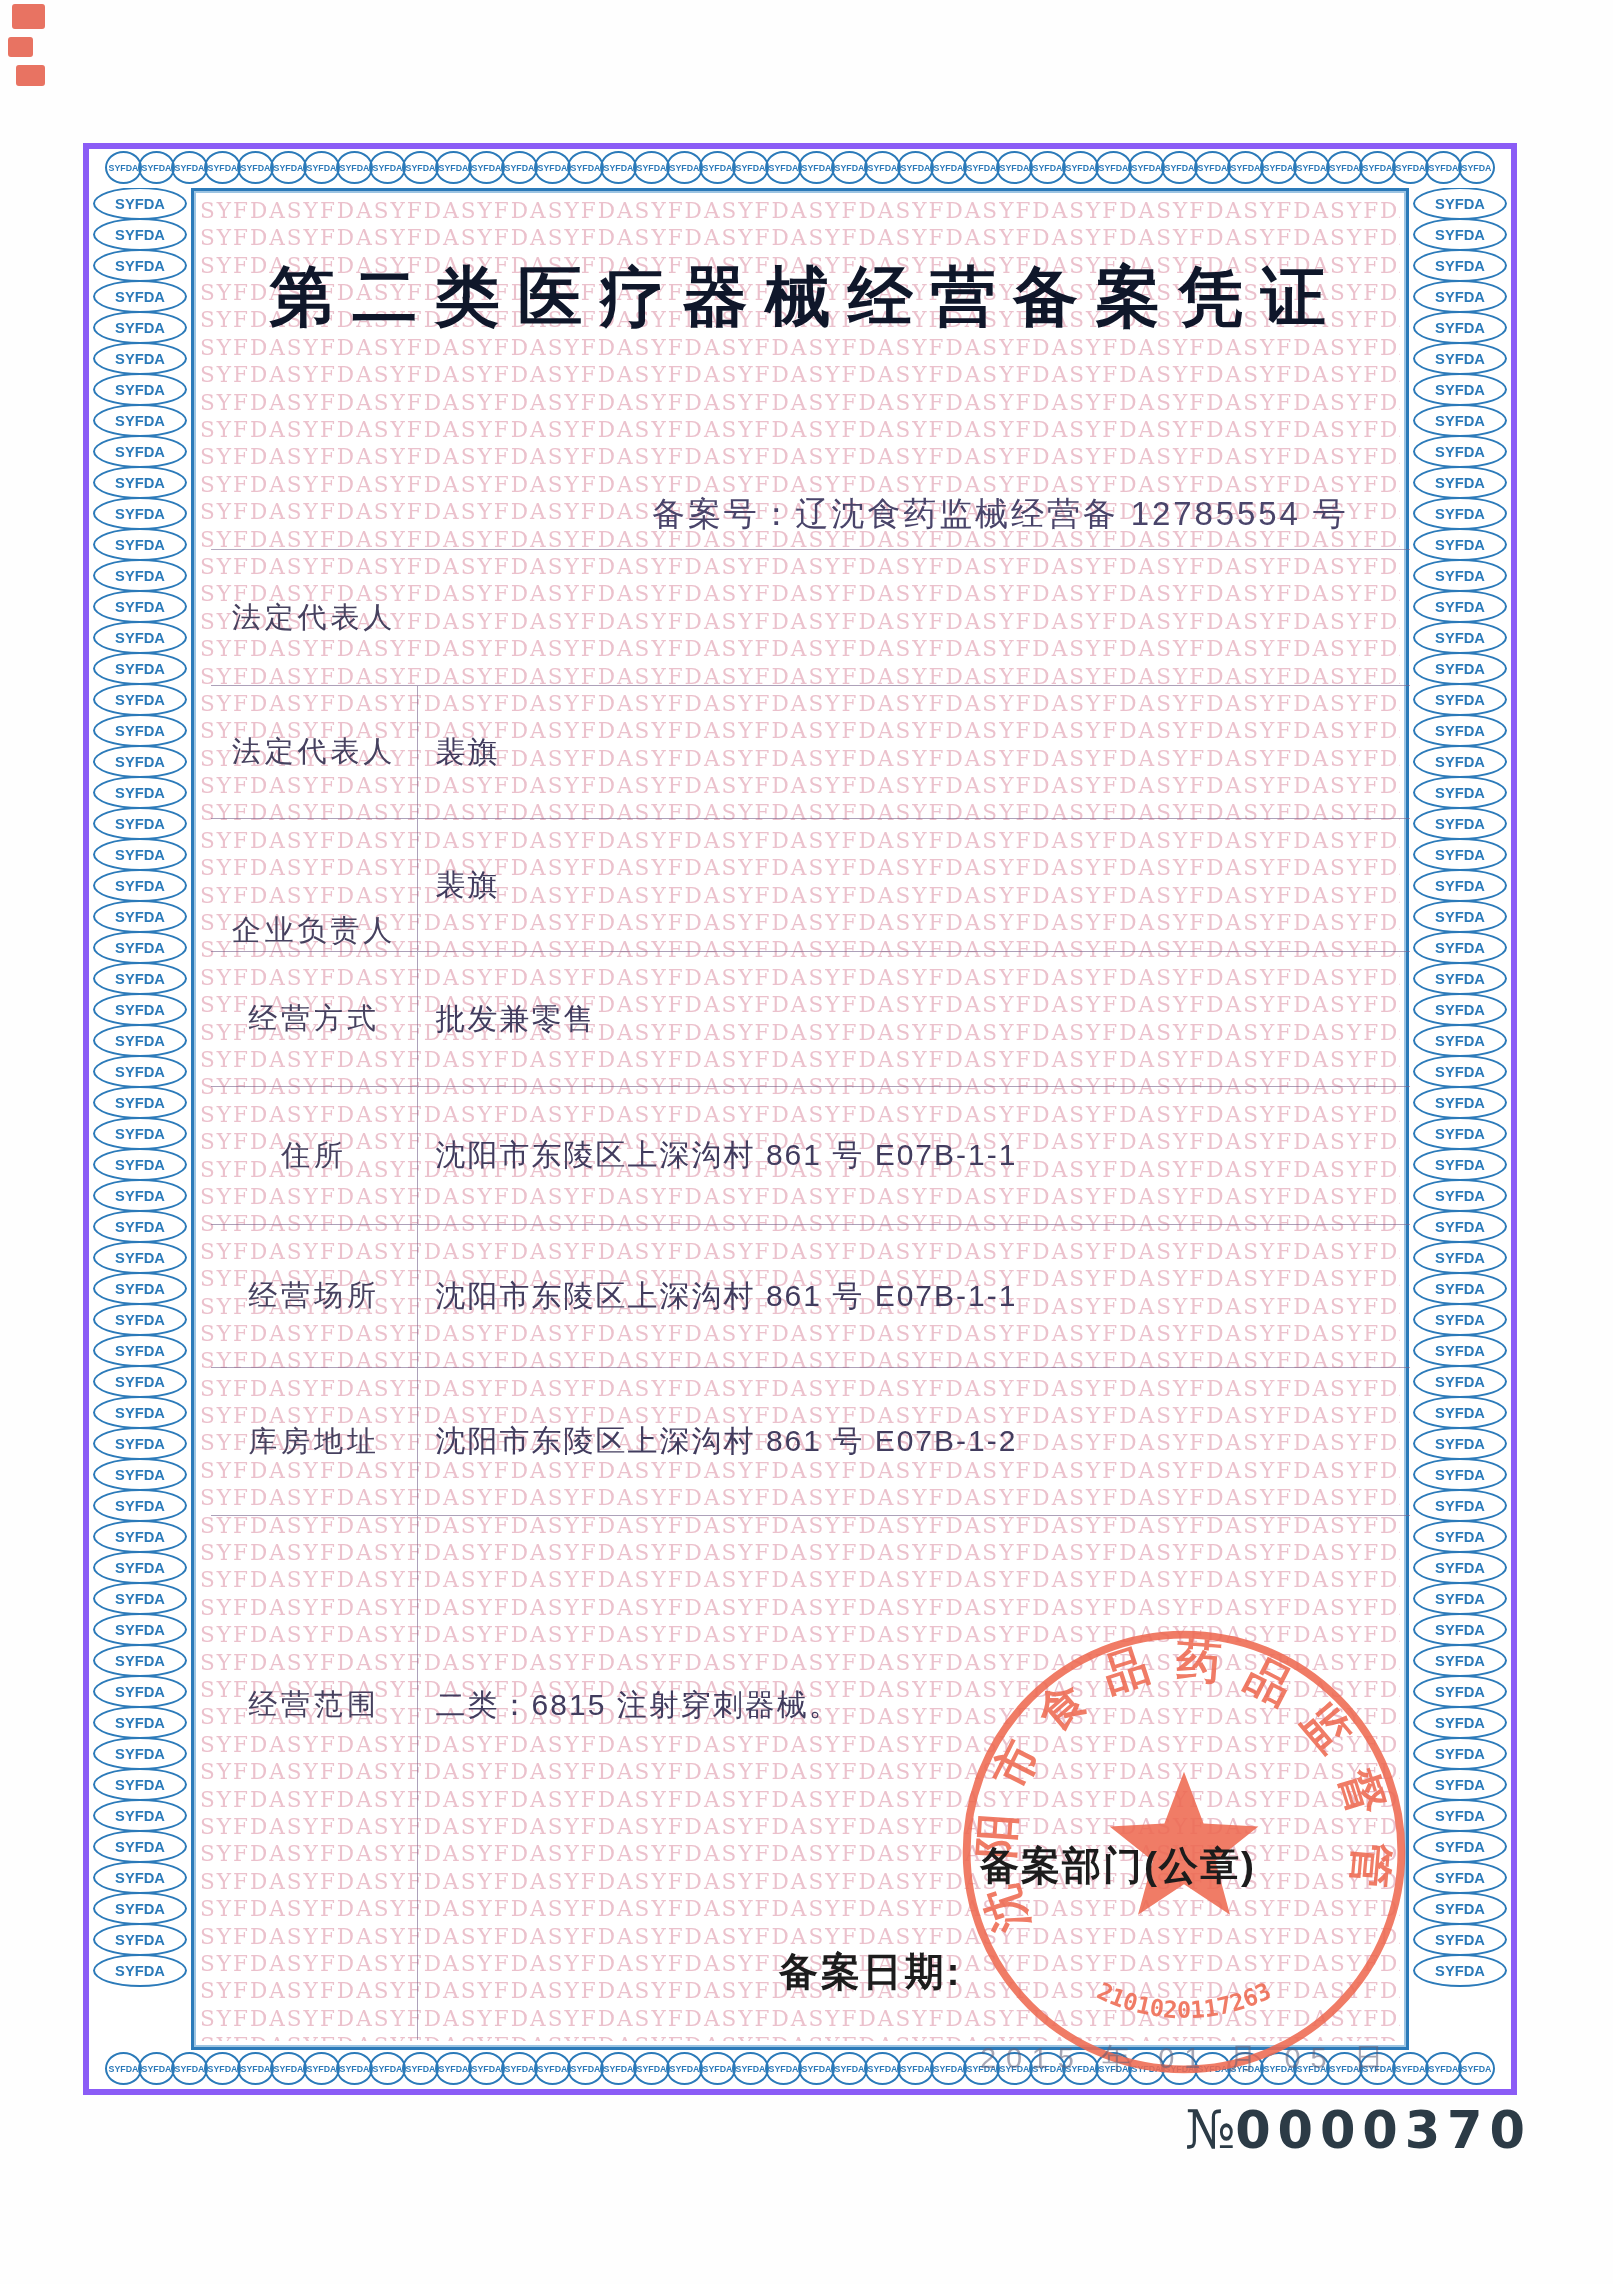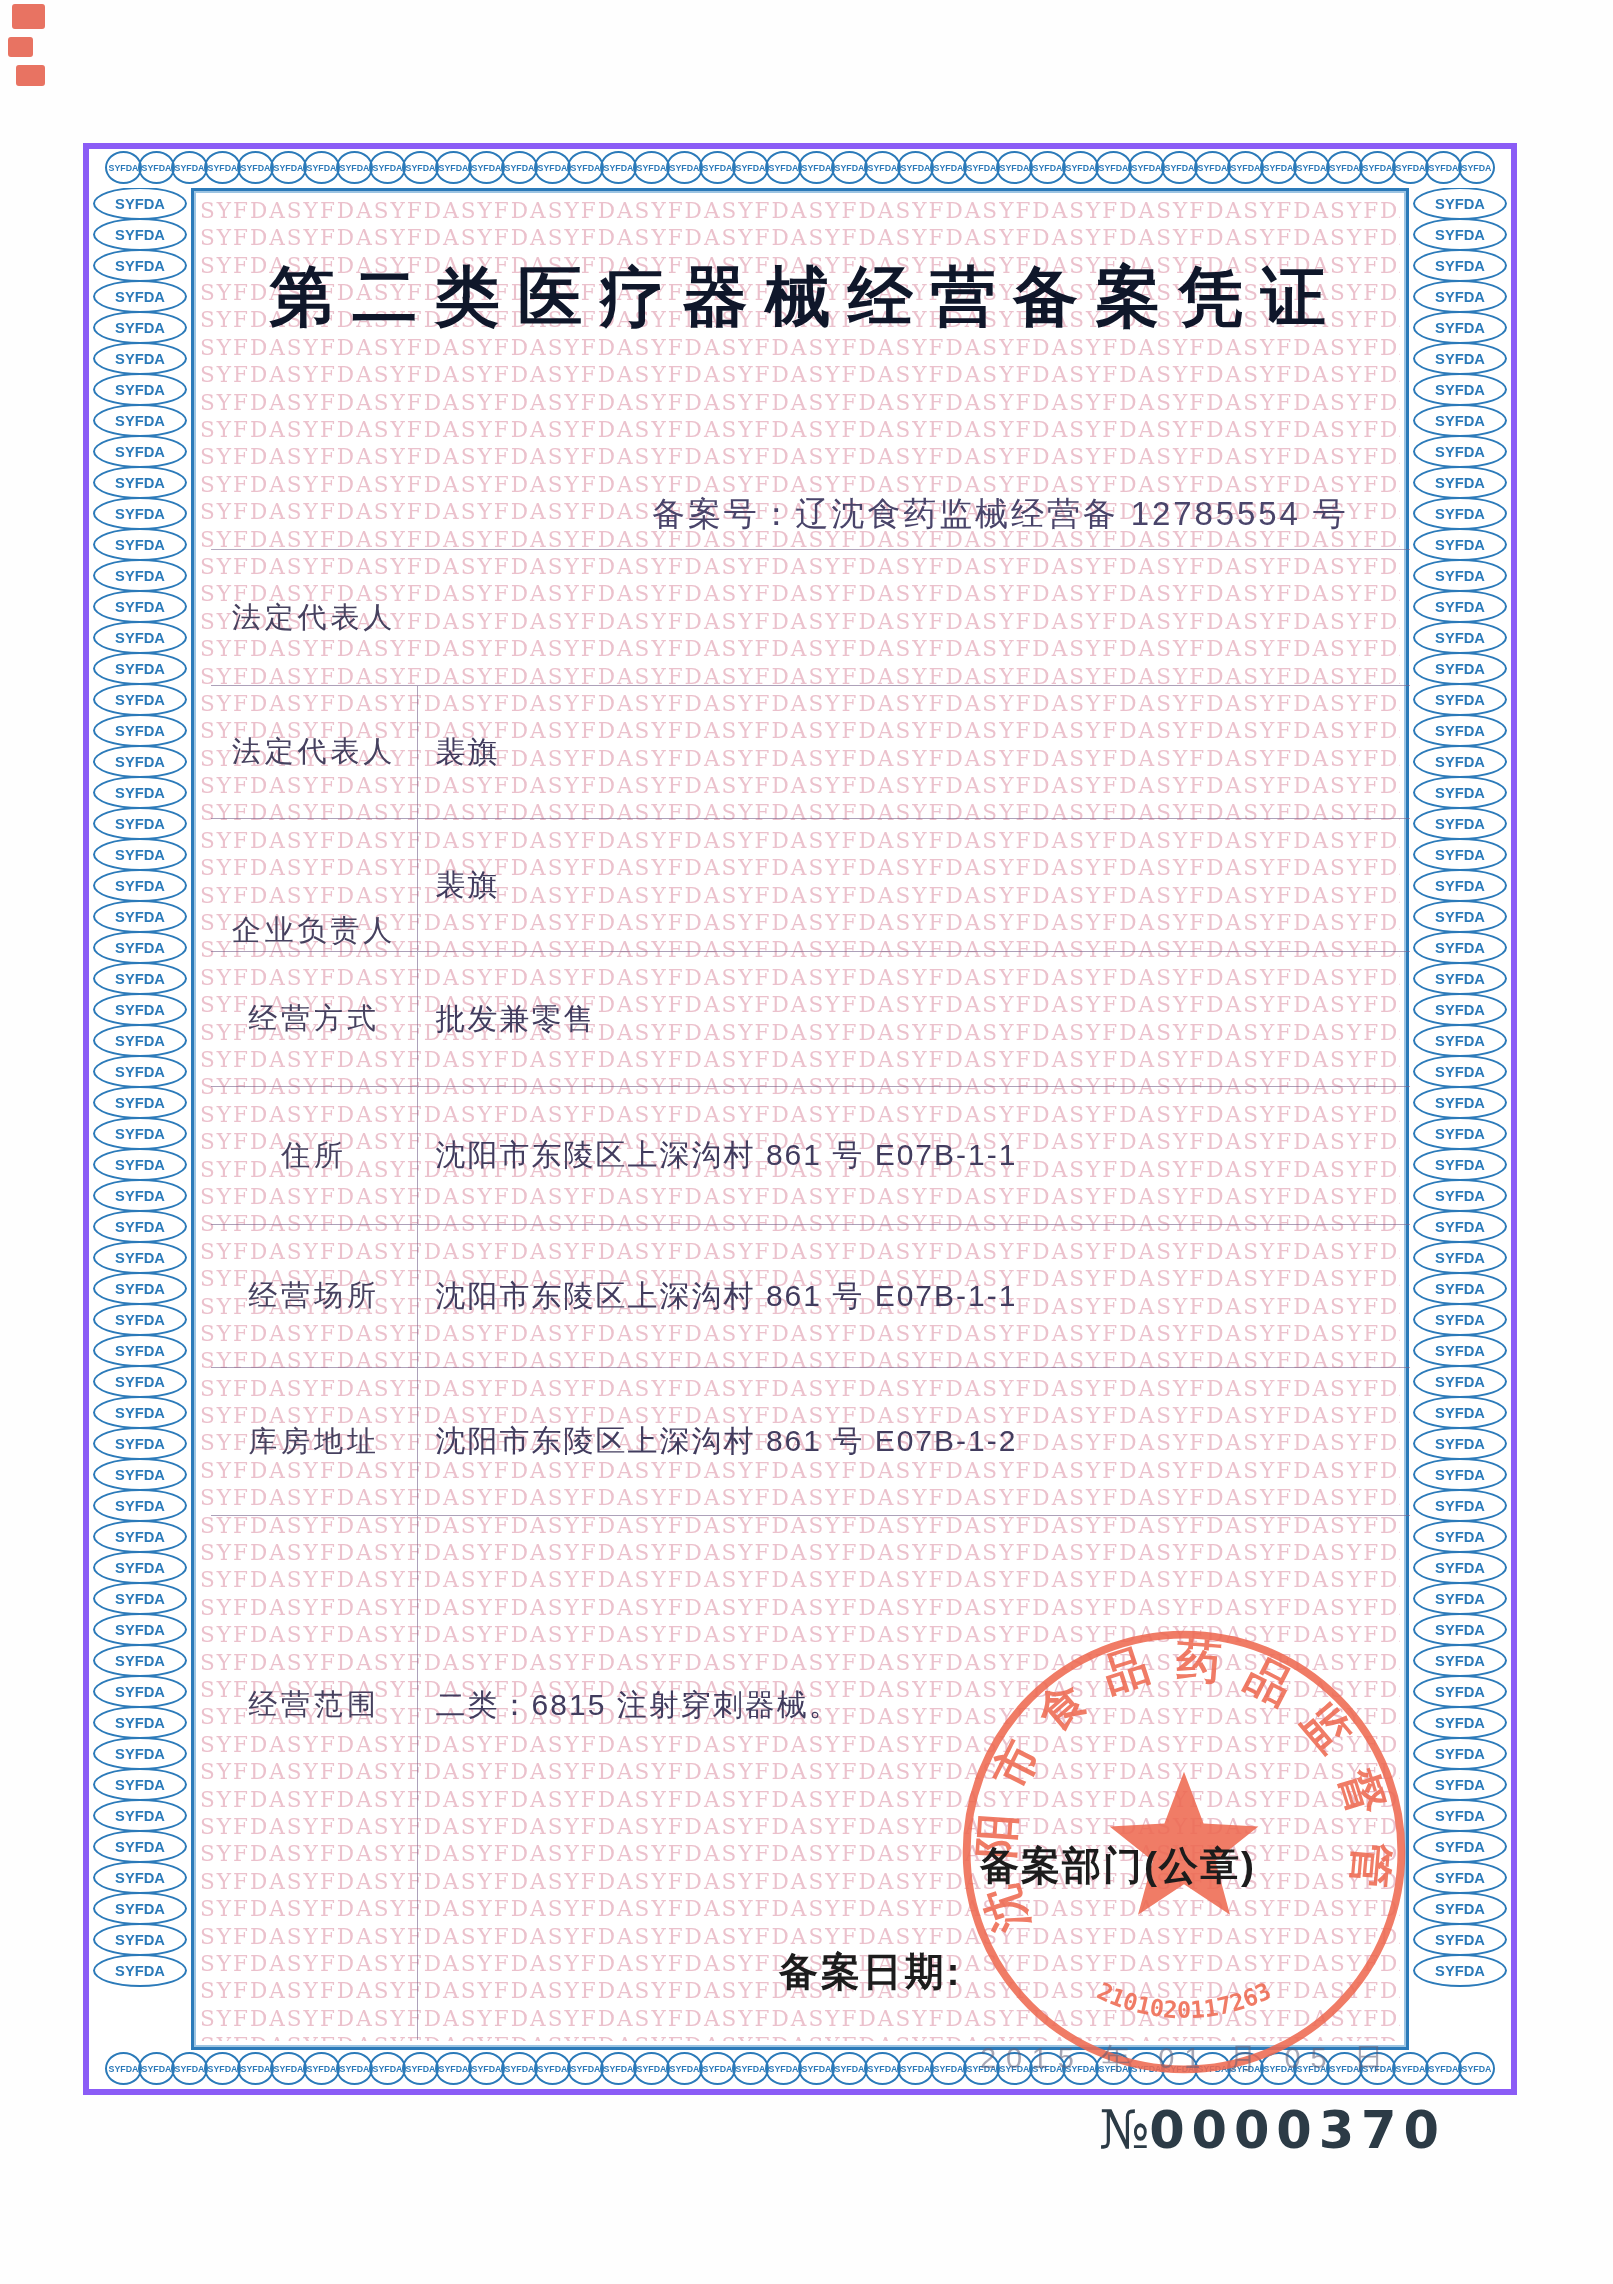--- a/index.html
+++ b/index.html
@@ -59,21 +59,21 @@
       letter-spacing:2px;color:#1c1c1c;z-index:5;}
   .date-label{position:absolute;left:779px;top:1945px;font-size:39px;font-weight:700;
       letter-spacing:2.9px;color:#1c1c1c;z-index:5;}
   .seal{position:absolute;left:949px;top:1617px;width:470px;height:470px;z-index:4;opacity:.88;}
   .stamped-date{position:absolute;left:980px;top:2039px;width:451px;font-size:29px;
       letter-spacing:9.8px;color:rgba(92,92,118,.55);z-index:6;white-space:nowrap;}
 
   
   .footer-issuer{position:absolute;left:529px;top:2105px;font-size:41px;font-weight:700;
       letter-spacing:6.9px;color:#1a1a1a;}
-  .serial-no{position:absolute;left:1099px;top:2099px;color:#2c3b46;white-space:nowrap;}
+  .serial-no{position:absolute;left:1185px;top:2099px;color:#2c3b46;white-space:nowrap;}
   .serial-no .prefix{font-size:53px;font-family:"DejaVu Serif",serif;}
   .serial-no .digits{font-size:51px;font-weight:700;letter-spacing:6.9px;
       font-family:"DejaVu Sans",sans-serif;}
 
   
   .artifact{position:absolute;left:7.8px;top:3.9px;width:55px;height:98px;z-index:1;}
   .artifact i{display:block;background:#e0442e;opacity:.75;border-radius:2.9px;}
   .artifact i:nth-child(1){width:33px;height:25.5px;margin:0 0 7.8px 3.9px;}
   .artifact i:nth-child(2){width:25.5px;height:19.6px;margin:0 0 7.8px 0;}
   .artifact i:nth-child(3){width:29px;height:21.6px;margin-left:7.8px;}

